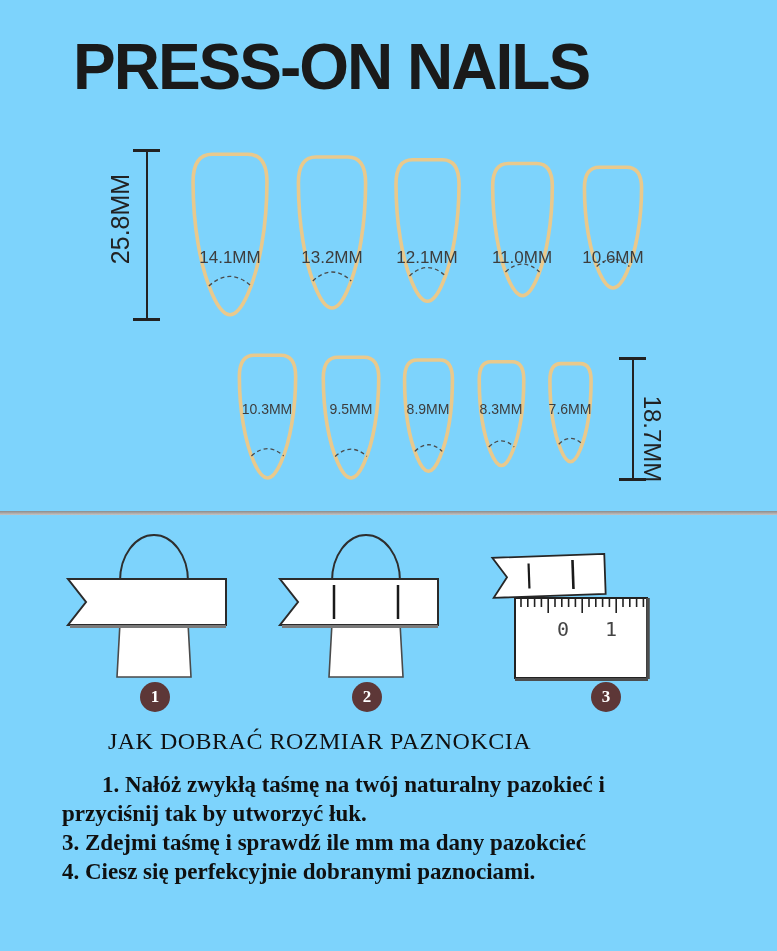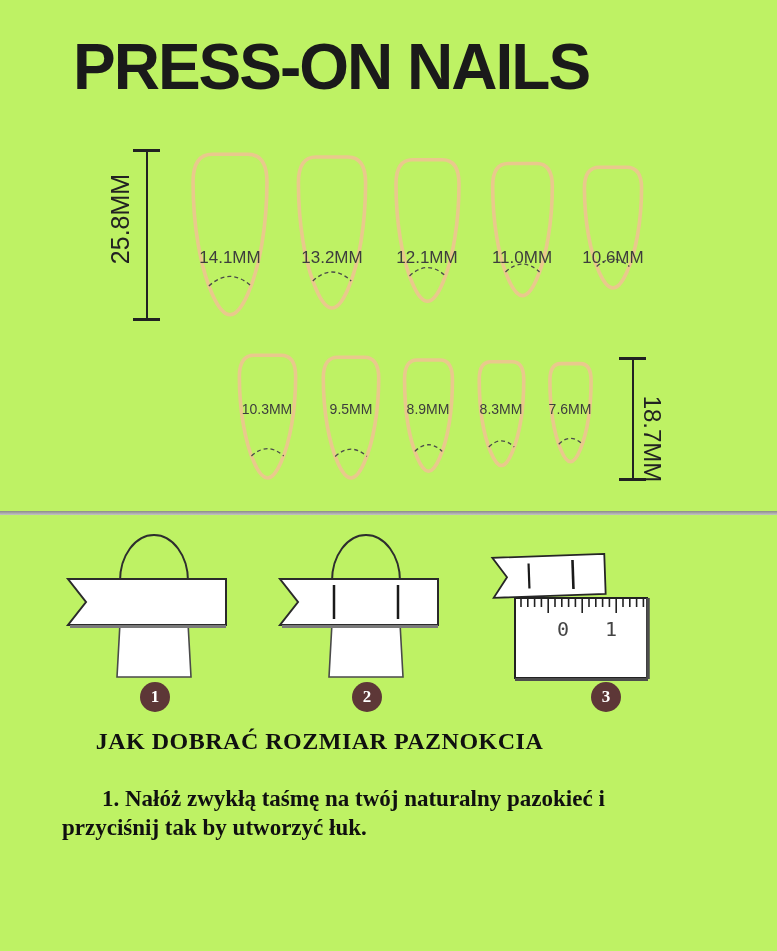--- a/index.html
+++ b/index.html
@@ -1,16 +1,16 @@
 <!DOCTYPE html>
 <html><head>
 <meta charset="utf-8">
 <style>
   html,body{margin:0;padding:0;background:#fff;}
-  #canvas{position:relative;width:777px;height:951px;background:#bef264;overflow:hidden;
+  #canvas{position:relative;width:777px;height:951px;background:#7dd3fc;overflow:hidden;
           font-family:"Liberation Sans",sans-serif;}
 
   
   .title{position:absolute;left:73px;top:30px;font-size:64px;font-weight:800;
          letter-spacing:-2px;color:#1a1a1a;font-family:"Liberation Sans",sans-serif;}
 
   
   .nail{position:absolute;}
   .nail svg{width:100%;height:100%;display:block;}
   .n1{left:186px;top:150px;width:88px;height:170px;}
@@ -52,26 +52,26 @@
 
   .badge{position:absolute;width:30px;height:30px;border-radius:50%;background:#5d3737;
          color:#fff;font-size:17px;font-weight:bold;text-align:center;line-height:30px;
          font-family:"Liberation Serif",serif;}
   .b1{left:140px;top:682px;}
   .b2{left:352px;top:682px;}
   .b3{left:591px;top:682px;}
 
   
   .guide-heading{position:absolute;left:0;top:728px;width:639px;text-align:center;
-                 font-family:"Liberation Serif",serif;font-weight:bold;font-size:24px;
+                 font-family:"Liberation Serif",serif;font-weight:normal;font-size:24px;
                  letter-spacing:0.5px;color:#101010;}
   .instructions{position:absolute;left:62px;top:770px;width:676px;
                 font-family:"Liberation Serif",serif;font-weight:bold;font-size:23px;
                 line-height:29px;color:#101010;}
-  .instr-item{white-space:pre-line;margin-top:14px;}
+  .instr-item{white-space:pre-line;}
   .instr-item.first{text-indent:40px;}
 </style>
 </head>
 <body>
 
 <div id="canvas">
 
   <div class="title">PRESS-ON NAILS</div>
 
   <div class="vline" style="left:146px;top:150px;height:170px;"></div>
@@ -221,15 +221,17 @@
 
   <div class="badge b1">1</div>
   <div class="badge b2">2</div>
   <div class="badge b3">3</div>
 
   <div class="guide-heading">JAK DOBRAĆ ROZMIAR PAZNOKCIA</div>
 
   <div class="instructions">
     <div class="instr-item first">1. Nałóż zwykłą taśmę na twój naturalny pazokieć i
 przyciśnij tak by utworzyć łuk.</div>
+    <div class="instr-item">3. Zdejmi taśmę i sprawdź ile mm ma dany pazokcieć</div>
+    <div class="instr-item">4. Ciesz się perfekcyjnie dobranymi paznociami.</div>
   </div>
 
 </div>
 
 </body></html>

